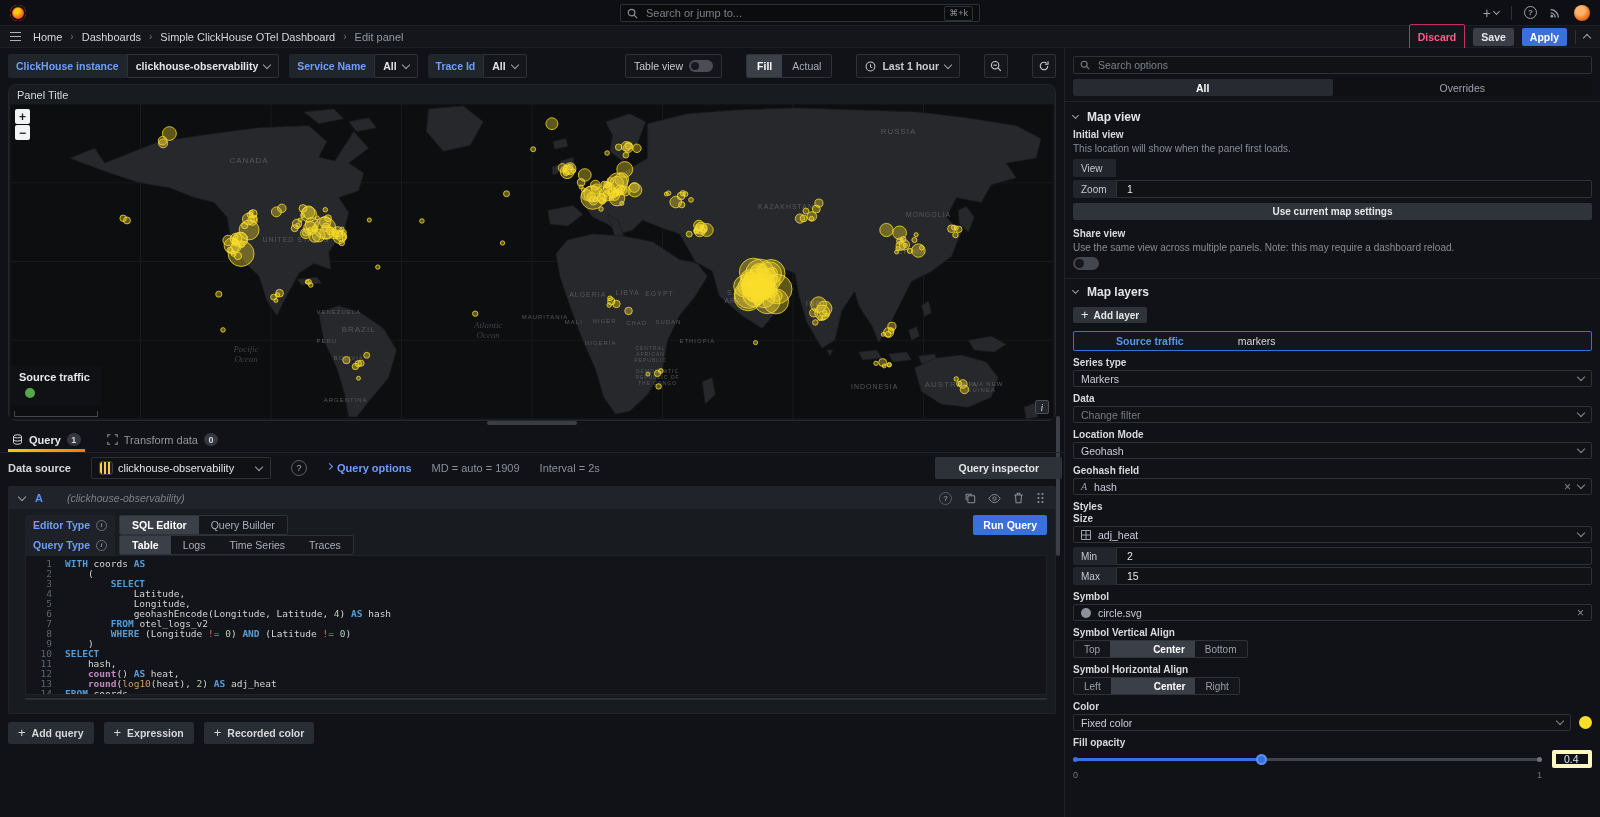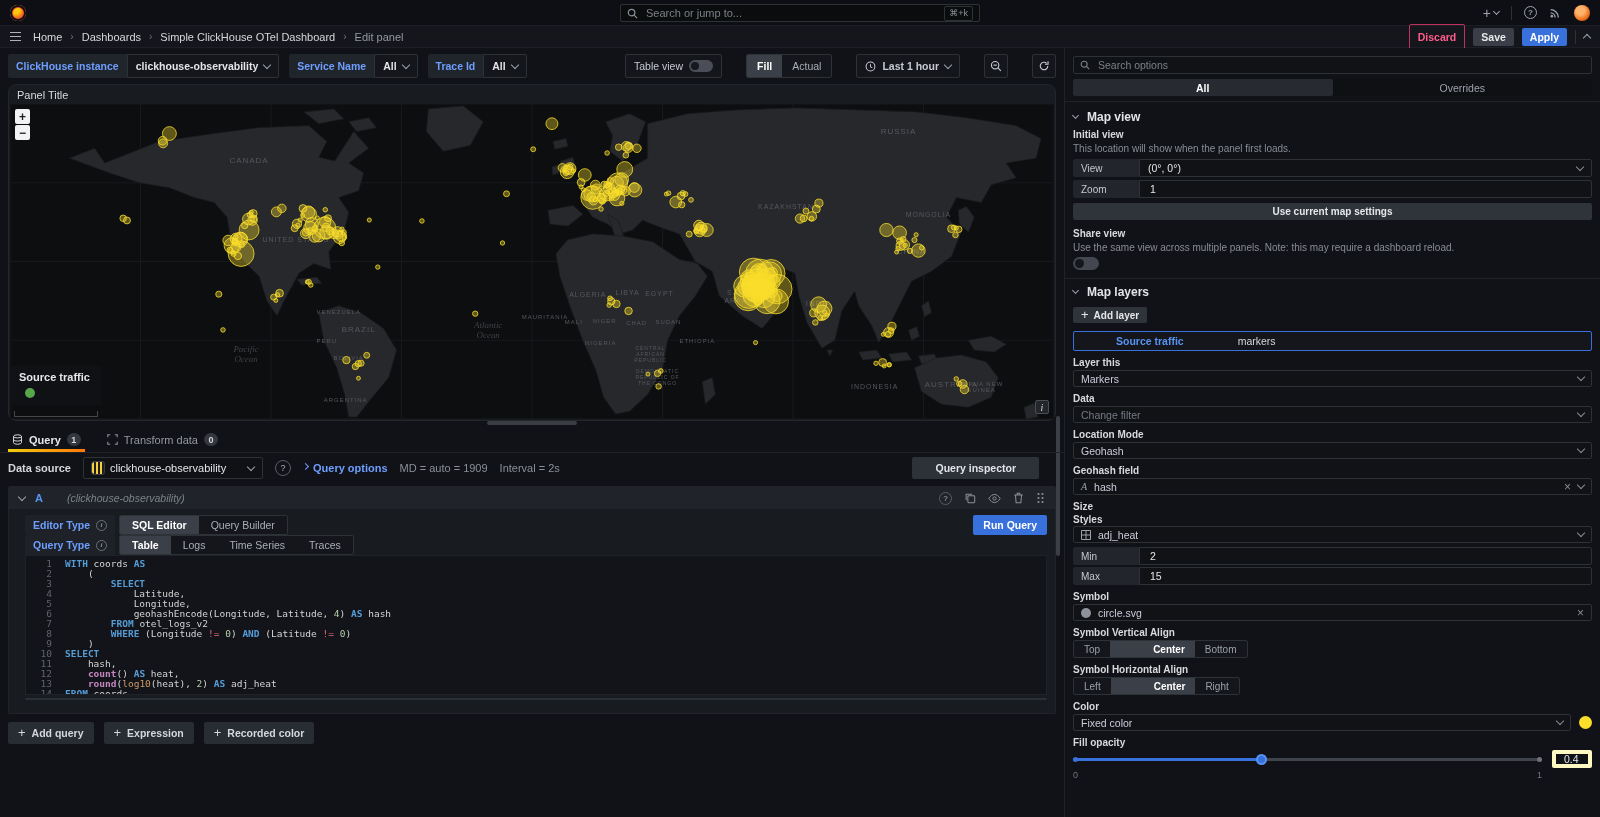--- a/index.html
+++ b/index.html
@@ -66,21 +66,21 @@
   #left-scrollthumb{position:absolute;left:1056px;top:368px;width:4px;height:140px;background:#3c3f46;border-radius:2px;}
 
   
   #tabsrow{position:absolute;left:0;top:378px;width:100%;height:27px;border-bottom:1px solid #1f2227;display:flex;align-items:flex-end;padding:0 8px;gap:18px;}
   .qtab{display:flex;align-items:center;gap:6px;padding:0 4px 6px;color:#9398a1;position:relative;}
   .qtab.active{color:#e6e7e9;font-weight:600;}
   .qtab.active:after{content:"";position:absolute;left:0;right:0;bottom:0;height:3px;background:linear-gradient(90deg,#f2cc0c,#ff780a);}
   .badge{min-width:14px;height:13px;border-radius:7px;background:#34373e;color:#d5d7db;font-size:9px;display:flex;align-items:center;justify-content:center;padding:0 4px;font-weight:600;}
 
   
-  #dsrow{position:absolute;left:8px;top:407px;right:25px;height:26px;display:flex;align-items:center;gap:12px;}
+  #dsrow{position:absolute;left:8px;top:407px;right:2px;height:26px;display:flex;align-items:center;gap:20px;}
   .ds-dd{height:22px;min-width:180px;border:1px solid #2c3235;background:#0f1115;border-radius:2px;display:flex;align-items:center;gap:6px;padding:0 8px;color:#e3e4e8;}
   .chds{width:12px;height:12px;border-radius:2px;background:repeating-linear-gradient(90deg,#f9d13e 0 2px,#1d1e22 2px 4px);outline:1px solid #3a3d43;}
   .qcircle{width:16px;height:16px;border:1px solid #585d65;border-radius:50%;color:#aab0b8;font-size:9px;display:flex;align-items:center;justify-content:center;}
   .blue-link{color:#6e9fff;font-weight:600;display:flex;align-items:center;gap:5px;}
   .dim-stat{color:#8b9098;}
   .btn-inspector{margin-left:auto;height:22px;padding:0 23px;background:#2d3138;border-radius:2px;color:#e3e4e8;display:flex;align-items:center;font-weight:600;font-size:10.5px;}
 
   
   #qcard{position:absolute;left:8px;top:438px;width:1048px;height:228px;background:#181b1f;border:1px solid #202329;border-radius:2px;}
   #qhead{height:22px;background:#202329;display:flex;align-items:center;gap:10px;padding:0 10px;color:#9da2ab;}
@@ -126,21 +126,21 @@
   .sec-head{display:flex;align-items:center;gap:9px;font-size:12px;font-weight:600;color:#e3e4e8;margin-bottom:5px;}
   .sec-head .chv{color:#9da2ab;}
   .f-label{font-size:10px;font-weight:600;color:#d8d9dc;margin-bottom:2px;}
   .f-desc{font-size:10px;color:#878c95;margin-bottom:4px;line-height:1.3;}
   .dd{height:17px;border:1px solid #2c3235;background:#101216;border-radius:2px;display:flex;align-items:center;gap:7px;padding:0 7px;font-size:10.5px;color:#ccccdc;margin-bottom:6px;}
   .dd .chv{margin-left:auto;color:#878c95;flex:none;}
   .dd .clearx{margin-left:auto;color:#878c95;font-size:12px;line-height:1;}
   .dd .clearx + .chv{margin-left:0;}
   .dd.ph span.val{color:#757a83;}
   .kv{display:flex;height:18px;margin-bottom:3px;gap:0;}
-  .kv .k{width:66px;background:#22252b;border-radius:2px 0 0 2px;display:flex;align-items:center;padding:0 8px;font-size:10px;color:#c5c8ce;flex:none;}
+  .kv .k{width:43px;background:#22252b;border-radius:2px 0 0 2px;display:flex;align-items:center;padding:0 8px;font-size:10px;color:#c5c8ce;flex:none;}
   .kv .v{flex:1;background:#101216;border:1px solid #2c3235;border-radius:0 2px 2px 0;display:flex;align-items:center;padding:0 8px;font-size:10.5px;color:#e3e4e8;}
   .kv .v .chv{margin-left:auto;color:#878c95;}
   .kv .v input{background:transparent;border:none;outline:none;color:#e3e4e8;font-size:10.5px;width:100%;font-family:"Liberation Sans",sans-serif;}
   .btn-wide{height:17px;background:#2f333a;border-radius:2px;display:flex;align-items:center;justify-content:center;font-size:10px;font-weight:600;color:#e6e7e9;margin-bottom:8px;}
   .sb-toggle{width:26px;height:13px;border-radius:7px;background:#44474f;position:relative;margin-bottom:8px;}
   .sb-toggle i{position:absolute;left:2px;top:2px;width:9px;height:9px;border-radius:50%;background:#15171b;}
   .btn-addlayer{display:inline-flex;height:16px;padding:0 8px;background:#2f333a;border-radius:2px;color:#e6e7e9;align-items:center;gap:5px;font-size:10px;font-weight:600;margin-bottom:8px;}
   #layerrow{height:20px;border:1px solid #3871dc;border-radius:2px;display:flex;align-items:center;padding-left:42px;gap:54px;margin-bottom:6px;background:#14161b;}
   #layerrow .lname{color:#5794f2;font-weight:600;font-size:10.5px;}
   #layerrow .lkind{color:#d5d7db;font-size:10.5px;}
@@ -793,24 +793,20 @@
 
   
   <div class="sec-head">
     <span class="chv" style="width:5px;height:5px;"></span>
     <span>Map view</span>
   </div>
   <div class="f-label">Initial view</div>
   <div class="f-desc">This location will show when the panel first loads.</div>
   <div class="kv">
     <span class="k">View</span>
-    <span class="v">
-        <span>(0°, 0°)</span>
-        <span class="chv"></span>
-      </span>
   </div>
   <div class="kv" style="margin-bottom:5px;">
     <span class="k">Zoom</span>
     <span class="v">
         <input value="1" style="">
       </span>
   </div>
   <div class="btn-wide">Use current map settings</div>
   <div class="f-label">Share view</div>
   <div class="f-desc" style="margin-bottom:3px;">Use the same view across multiple panels. Note: this may require a dashboard reload.</div>
@@ -826,21 +822,21 @@
   </div>
   <div class="btn-addlayer">
       <span class="plus">+</span>
       <span>Add layer</span>
     </div>
   <div id="layerrow">
     <span class="lname">Source traffic</span>
     <span class="lkind">markers</span>
   </div>
 
-  <div class="f-label">Layer this</div>
+  <div class="f-label">Series type</div>
   <div class="dd">
       <span class="val">Markers</span>
       <span class="chv"></span>
     </div>
 
   <div class="f-label">Data</div>
   <div class="dd ph">
       <span class="val">Change filter</span>
       <span class="chv"></span>
     </div>
@@ -852,22 +848,22 @@
     </div>
 
   <div class="f-label">Geohash field</div>
   <div class="dd">
     <span class="fieldicon">A</span>
     <span class="val">hash</span>
     <span class="clearx">×</span>
     <span class="chv"></span>
   </div>
 
+  <div class="f-label" style="margin-bottom:1px;">Styles</div>
   <div class="f-label">Size</div>
-  <div class="f-label" style="margin-bottom:1px;">Styles</div>
   <div class="dd" style="margin-bottom:4px;">
     <svg class="gridicon" viewBox="0 0 10 10">
         <path d="M.5.5h9v9h-9zM5 .5v9M.5 5h9" fill="none" stroke="#9da2ab" stroke-width="1"></path>
       </svg>
     <span class="val">adj_heat</span>
       <span class="chv"></span>
   </div>
   <div class="kv" style="margin-bottom:2px;">
     <span class="k">Min</span>
     <span class="v">

